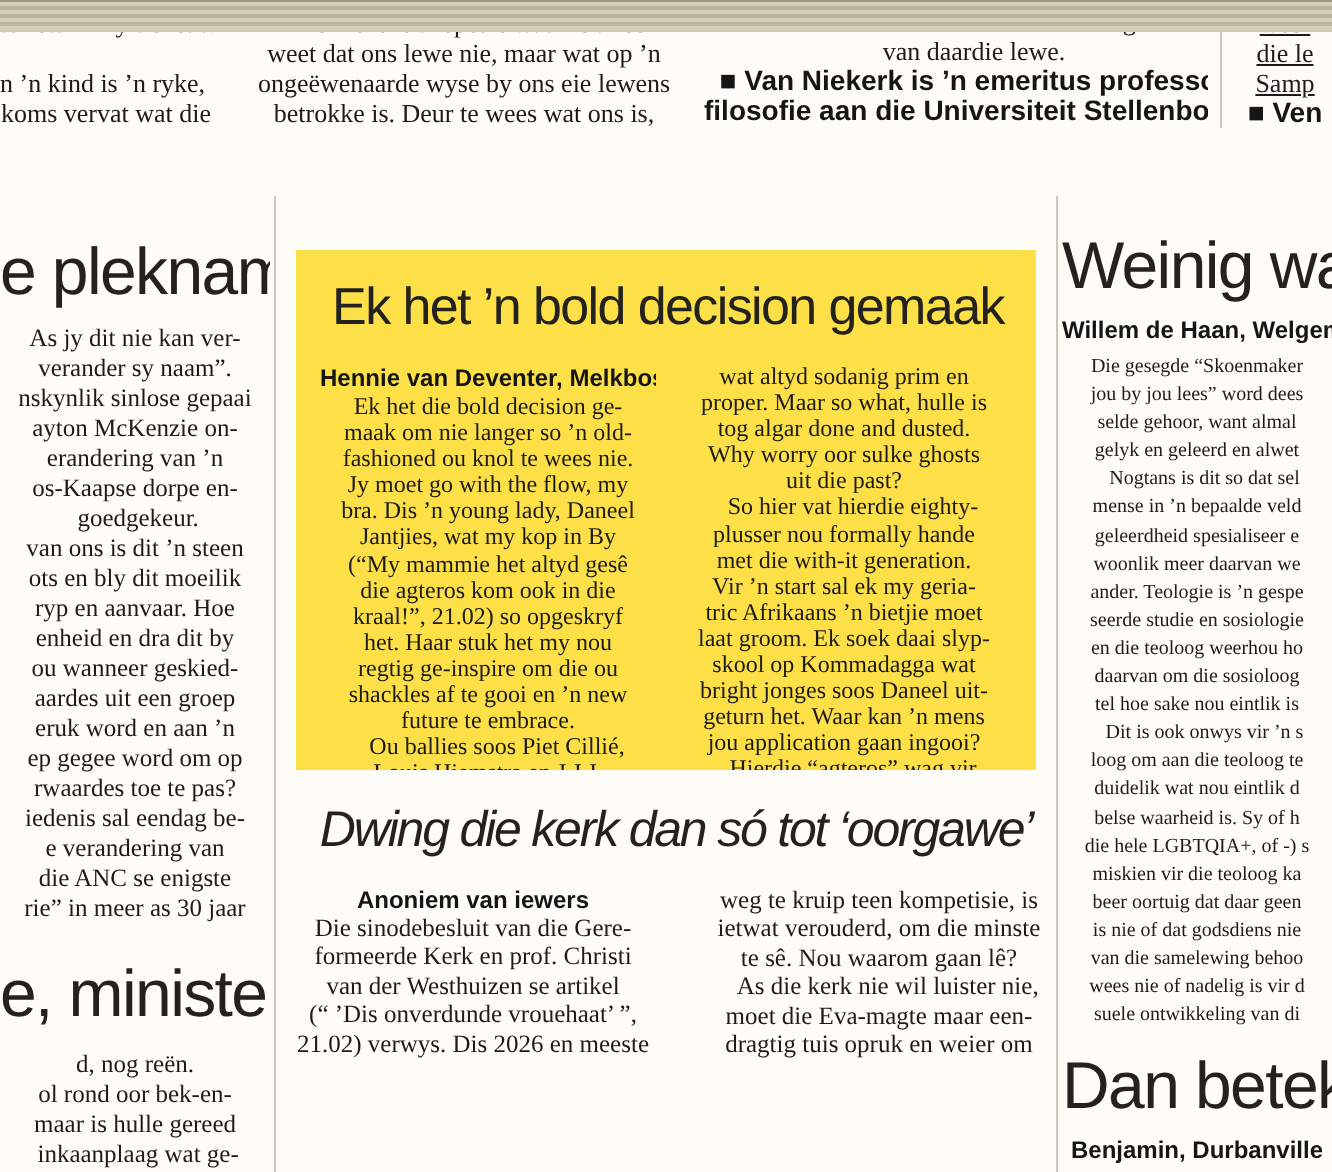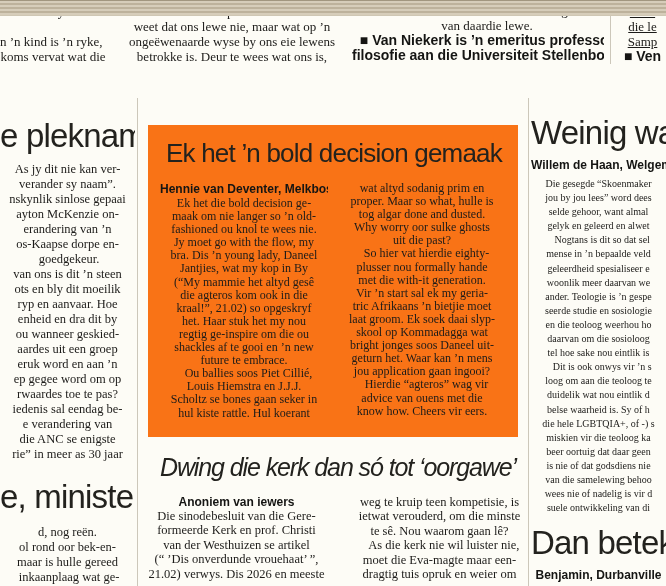--- a/index.html
+++ b/index.html
@@ -36,22 +36,22 @@
   }
   .vrule{width:1px; background:#ccc7ba;}
   .top-strip .body-text{line-height:15px;}
   
   .left-col{left:0; top:112px; width:135px; overflow:hidden;}
   .left-col .display{font-size:33px; line-height:36px;}
   .left-col .body-text{font-size:12.5px; line-height:15px;}
   
   .center-col{left:138px; top:112px; width:390px;}
   .letter-box{
-    margin-left:10px; width:370px; height:312px; box-sizing:border-box;
-    background:#f97316; padding:10px 12px 8px 12px; overflow:hidden;
+    margin-left:10px; width:370px; height:260px; box-sizing:border-box;
+    background:#fde047; padding:10px 12px 8px 12px; overflow:hidden;
   }
   .letter-box .display{font-size:26px; line-height:32px; margin:2px 0 13px 2px;}
   .box-cols{display:flex; gap:10px;}
   .box-col{width:168px; overflow:hidden;}
   .letter-box .body-text{font-size:12px; line-height:13.1px;}
   .letter-box .byline{margin-bottom:1px;}
   .kerk{margin-top:13px; margin-left:10px; width:380px; overflow:hidden;}
   .kerk .display{font-size:25px; line-height:34px; letter-spacing:-1.1px; margin:0 0 11px 0;font-style:italic;}
   .kerk-cols{display:flex; gap:26px;}
   .kerk-col{width:183px; overflow:hidden;}

